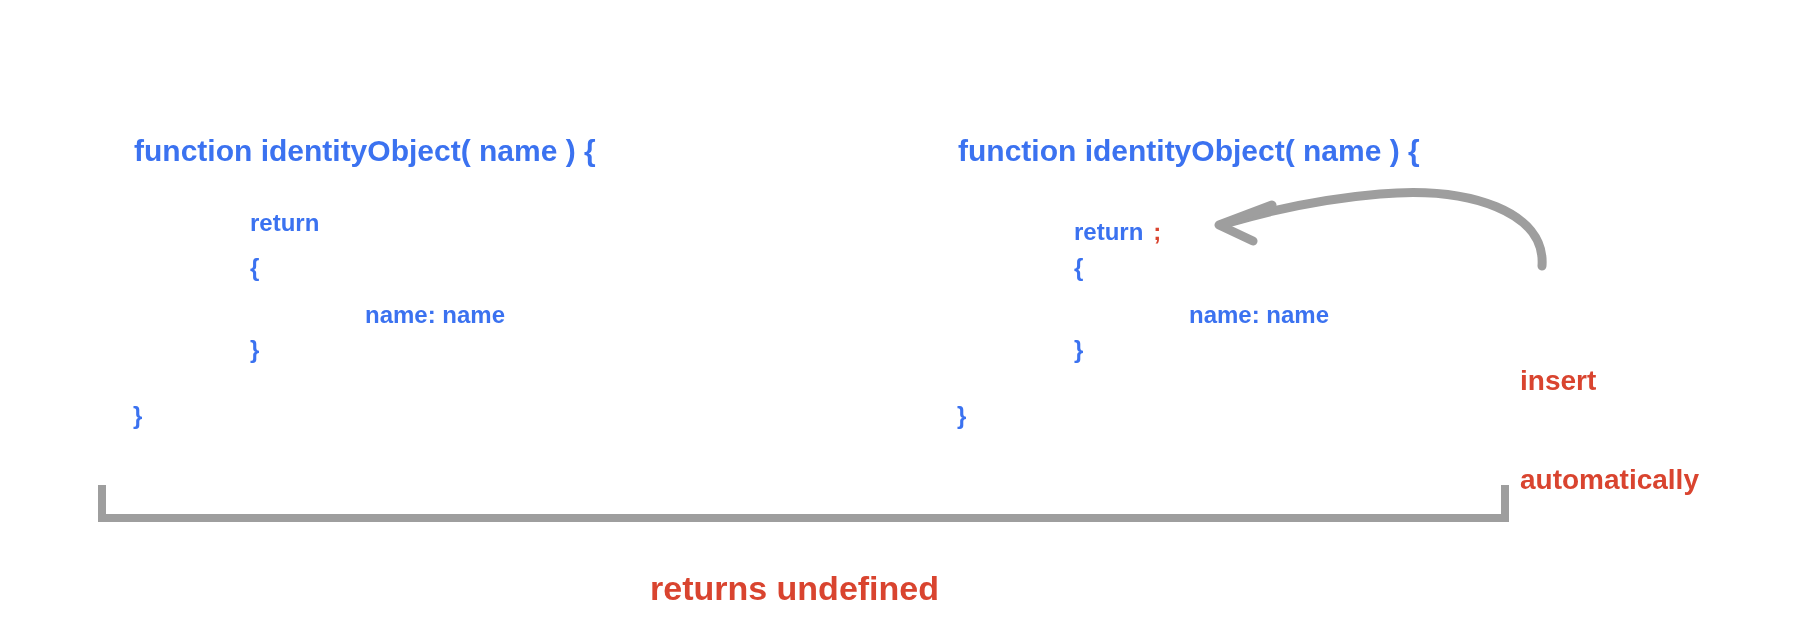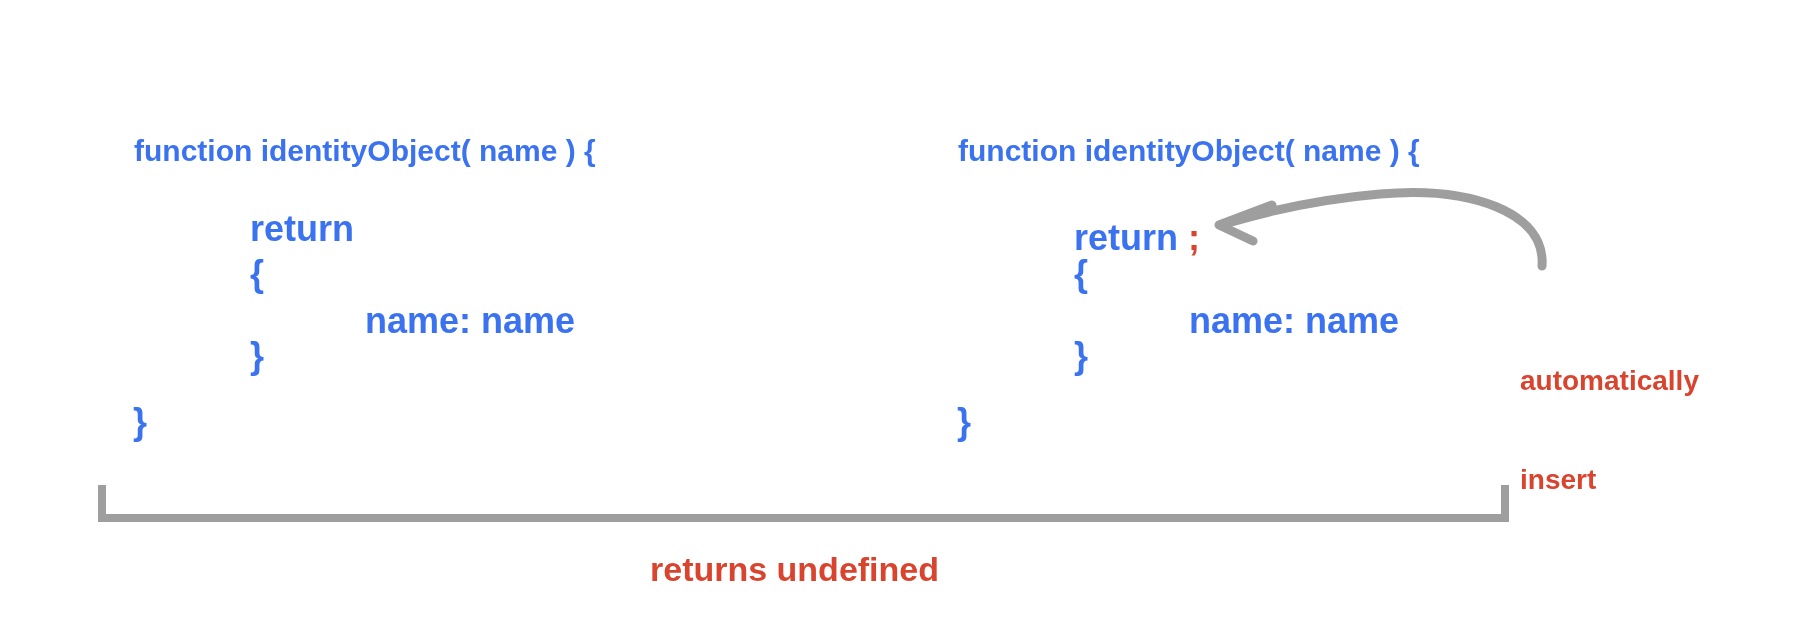--- a/index.html
+++ b/index.html
@@ -15,21 +15,21 @@
     width: 1793px;
     height: 642px;
     background: #ffffff;
     overflow: hidden;
   }
 
   .code-line {
     position: absolute;
     font-family: "Liberation Sans", sans-serif;
     font-weight: bold;
-    font-size: 36px;
+    font-size: 24px;
     color: #3B72F0;
     white-space: pre;
     line-height: 1;
   }
 
   .semicolon {
     color: #D9442F;
   }
 
   .annotation-red {
@@ -43,20 +43,21 @@
   }
 
   .caption-red {
     position: absolute;
     font-family: "Liberation Sans", sans-serif;
     font-weight: bold;
     font-size: 34px;
     color: #D9442F;
     white-space: pre;
     line-height: 1;
+    margin-top: 19px;
   }
 
   svg.overlay {
     position: absolute;
     left: 0;
     top: 0;
     width: 1793px;
     height: 642px;
     pointer-events: none;
   }
@@ -88,22 +89,22 @@
     <div class="code-line" style="left:1074px; top:256px;">{</div>
 
     <div class="code-line" style="left:1189px; top:303px;">name: name</div>
 
     <div class="code-line" style="left:1074px; top:338px;">}</div>
 
     <div class="code-line" style="left:957px; top:404px;">}</div>
   </div>
 
   <div class="annotation-red" style="left:1520px; top:298px; width:240px;">
+    <div>insert</div>
     <div>automatically</div>
-    <div>insert</div>
     
   </div>
 
   <div class="caption-red" style="left:650px; top:552px;">returns undefined</div>
 
   <svg class="overlay" viewBox="0 0 1793 642">
 
     <path d="M 102 485 L 102 518 L 1505 518 L 1505 485" fill="none" stroke="#9E9E9E" stroke-width="8" stroke-linecap="butt" stroke-linejoin="miter"></path>
 
     <path d="M 1542 266 C 1546 212 1470 186 1380 194 C 1320 199 1265 212 1228 223" fill="none" stroke="#9E9E9E" stroke-width="9" stroke-linecap="round"></path>

